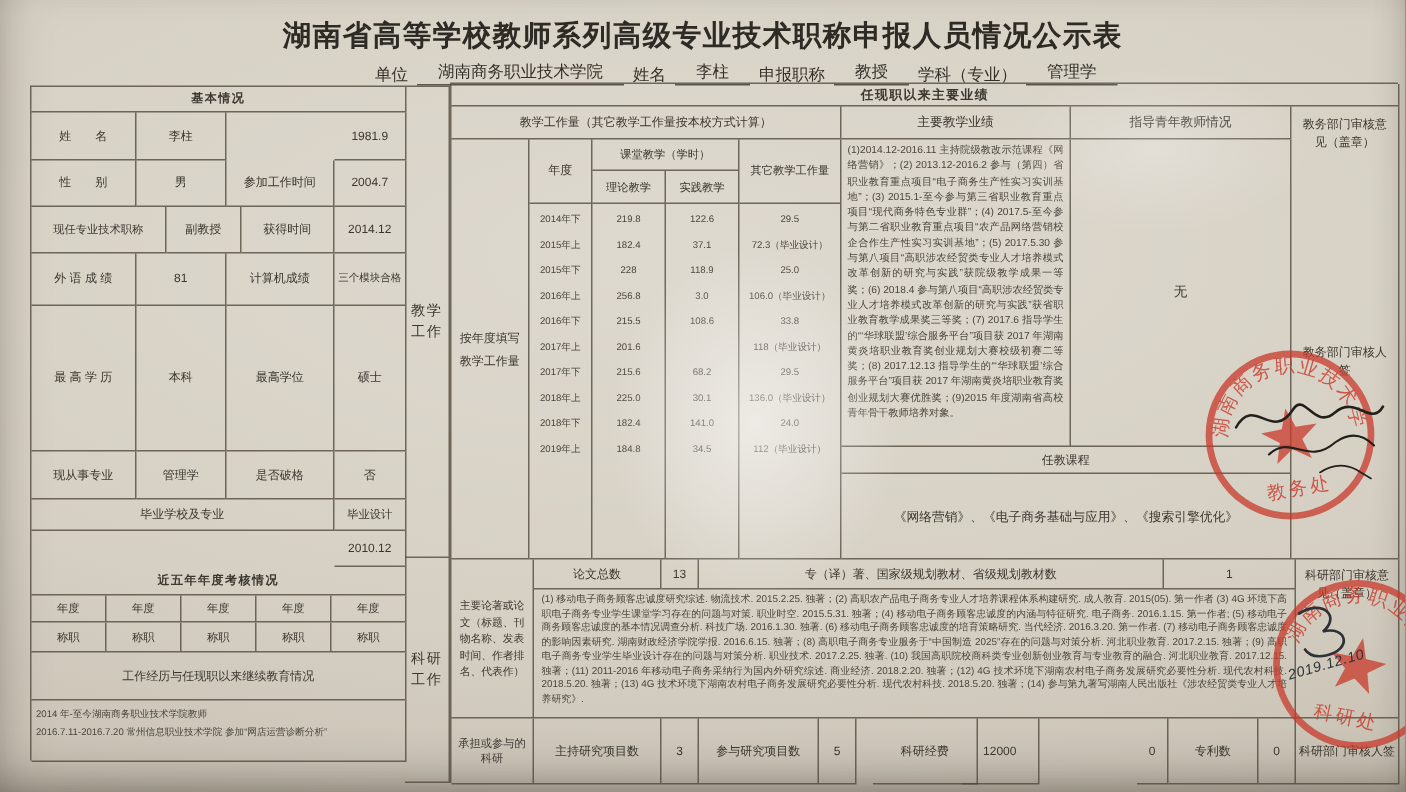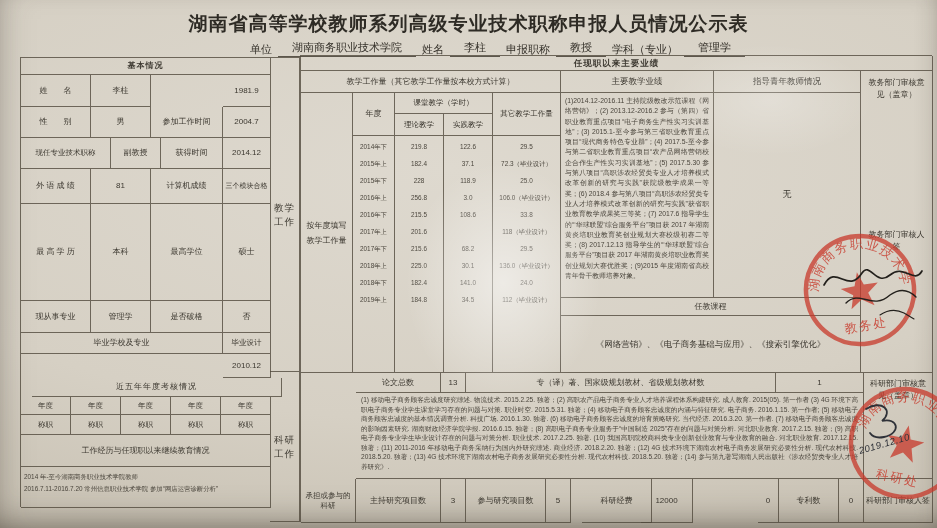--- a/index.html
+++ b/index.html
@@ -107,21 +107,21 @@
 
     <div class="cell" style="left:0;top:243px;width:70px;height:32px">现从事专业</div>
     <div class="cell" style="left:70px;top:243px;width:60px;height:32px">管理学</div>
     <div class="cell" style="left:130px;top:243px;width:72px;height:32px">是否破格</div>
     <div class="cell" style="left:202px;top:243px;width:48px;height:32px">否</div>
 
     <div class="cell" style="left:0;top:275px;width:202px;height:21px">毕业学校及专业</div>
     <div class="cell" style="left:202px;top:275px;width:48px;height:21px;font-size:7.5px">毕业设计</div>
     <div class="cell" style="left:202px;top:296px;width:48px;height:24px">2010.12</div>
 
-    <div class="cell hd" style="left:11px;top:320px;width:250px;height:19px;font-weight:400">近五年年度考核情况</div>
+    <div class="cell hd" style="left:0;top:320px;width:250px;height:19px;font-weight:700">近五年年度考核情况</div>
     <div class="cell" style="left:0;top:339px;width:250px;height:18px;padding:0;display:flex">
 
     <div class="ass-cell">年度</div>
         <div class="ass-cell">年度</div>
         <div class="ass-cell">年度</div>
         <div class="ass-cell">年度</div>
         <div class="ass-cell">年度</div>
       </div>
     <div class="cell" style="left:0;top:357px;width:250px;height:20px;padding:0;display:flex">
 
@@ -218,20 +218,21 @@
     <div class="cell" style="left:413px;top:37px;width:147px;height:205px;font-size:9px">无</div>
 
     <div class="cell" style="left:260px;top:242px;width:300px;height:18px;border-bottom:1px solid var(--ln)">任教课程</div>
     <div class="cell" style="left:260px;top:260px;width:300px;height:57px;font-size:8.5px">《网络营销》、《电子商务基础与应用》、《搜索引擎优化》</div>
 
     <div class="cell" style="left:560px;top:15px;width:72px;height:302px;padding:0">
       <div class="dept-block" style="top:6px"><span class="wrap" style="display:inline-block;width:56px">教务部门审核意见（盖章）</span></div>
       <div class="dept-block" style="top:158px"><span class="wrap" style="display:inline-block;width:56px">教务部门审核人签</span></div>
     </div>
 
+    <div class="cell wrap" style="left:0;top:317px;width:55px;height:106px;font-size:7.2px;line-height:11px">主要论著或论文（标题、刊物名称、发表时间、作者排名、代表作）</div>
     <div class="cell" style="left:55px;top:317px;width:85px;height:20px">论文总数</div>
     <div class="cell" style="left:140px;top:317px;width:25px;height:20px">13</div>
     <div class="cell" style="left:165px;top:317px;width:310px;height:20px">专（译）著、国家级规划教材、省级规划教材数</div>
     <div class="cell" style="left:475px;top:317px;width:88px;height:20px">1</div>
     <div class="cell justify papers" style="left:55px;top:337px;width:508px;height:86px">(1) 移动电子商务顾客忠诚度研究综述. 物流技术. 2015.2.25. 独著；(2) 高职农产品电子商务专业人才培养课程体系构建研究. 成人教育. 2015(05). 第一作者 (3) 4G 环境下高职电子商务专业学生课堂学习存在的问题与对策. 职业时空. 2015.5.31. 独著；(4) 移动电子商务顾客忠诚度的内涵与特征研究. 电子商务. 2016.1.15. 第一作者; (5) 移动电子商务顾客忠诚度的基本情况调查分析. 科技广场. 2016.1.30. 独著. (6) 移动电子商务顾客忠诚度的培育策略研究. 当代经济. 2016.3.20. 第一作者. (7) 移动电子商务顾客忠诚度的影响因素研究. 湖南财政经济学院学报. 2016.6.15. 独著；(8) 高职电子商务专业服务于“中国制造 2025”存在的问题与对策分析. 河北职业教育. 2017.2.15. 独著；(9) 高职电子商务专业学生毕业设计存在的问题与对策分析. 职业技术. 2017.2.25. 独著. (10) 我国高职院校商科类专业创新创业教育与专业教育的融合. 河北职业教育. 2017.12.15. 独著；(11) 2011-2016 年移动电子商务采纳行为国内外研究综述. 商业经济. 2018.2.20. 独著；(12) 4G 技术环境下湖南农村电子商务发展研究必要性分析. 现代农村科技. 2018.5.20. 独著；(13) 4G 技术环境下湖南农村电子商务发展研究必要性分析. 现代农村科技. 2018.5.20. 独著；(14) 参与第九著写湖南人民出版社《涉农经贸类专业人才培养研究》.</div>
 
     <div class="cell wrap" style="left:0;top:423px;width:55px;height:44px;font-size:7.5px">承担或参与的科研</div>
     <div class="cell" style="left:55px;top:423px;width:85px;height:44px">主持研究项目数</div>
     <div class="cell" style="left:140px;top:423px;width:25px;height:44px">3</div>
     <div class="cell wrap" style="left:165px;top:423px;width:80px;height:44px">参与研究项目数</div>

